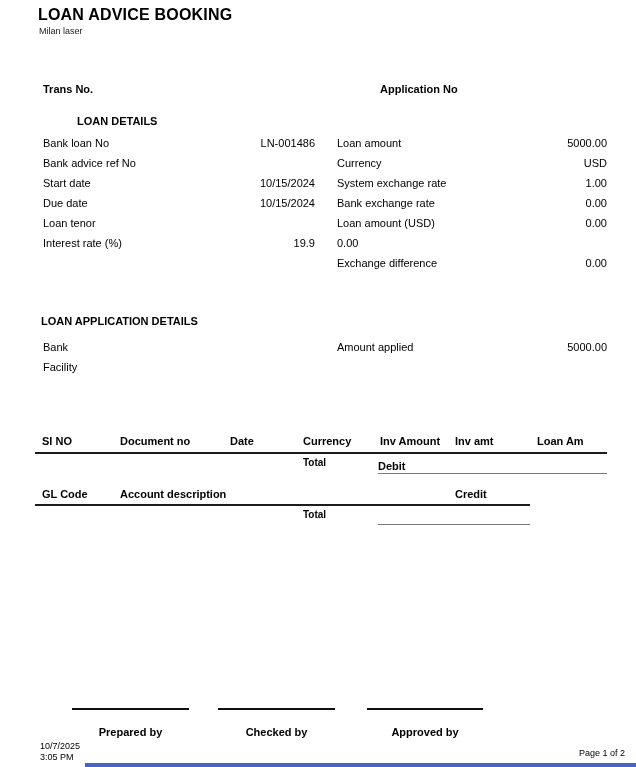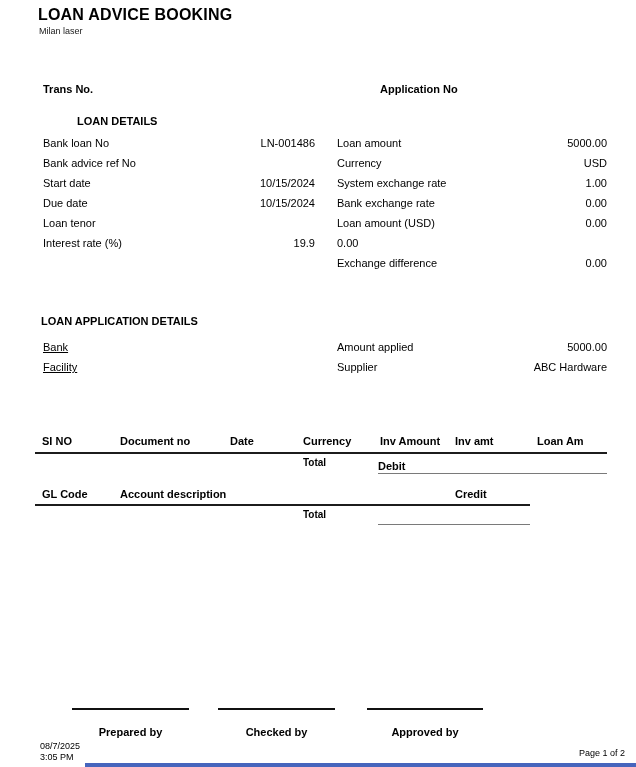--- a/index.html
+++ b/index.html
@@ -97,39 +97,35 @@
       <span class="val">0.00</span>
     </div>
     <div class="frow">
       <span class="lbl">Exchange difference</span>
       <span class="val">0.00</span>
     </div>
   </div>
 
   <div class="abs section-head" style="left:41px;top:315px;">LOAN APPLICATION DETAILS</div>
 
-  <div class="fieldcol" style="left:43px;top:338px;width:272px;text-decoration:underline;">
+  <div class="fieldcol" style="left:43px;top:338px;width:272px;">
     <div class="frow">
       <span class="lbl">Bank</span>
       <span class="val"></span>
     </div>
     <div class="frow">
       <span class="lbl">Facility</span>
       <span class="val"></span>
     </div>
   </div>
 
   <div class="fieldcol" style="left:337px;top:338px;width:270px;">
     <div class="frow">
       <span class="lbl">Amount applied</span>
       <span class="val">5000.00</span>
-    </div>
-    <div class="frow">
-      <span class="lbl">Supplier</span>
-      <span class="val">ABC Hardware</span>
     </div>
   </div>
 
   <div class="th-cell" style="left:42px;top:435px;">SI NO</div>
   <div class="th-cell" style="left:120px;top:435px;">Document no</div>
   <div class="th-cell" style="left:230px;top:435px;">Date</div>
   <div class="th-cell" style="left:303px;top:435px;">Currency</div>
   <div class="th-cell" style="left:380px;top:435px;">Inv Amount</div>
   <div class="th-cell" style="left:455px;top:435px;">Inv amt</div>
   <div class="th-cell" style="left:537px;top:435px;">Loan Am</div>
@@ -153,19 +149,19 @@
   </div>
   <div class="sig-block" style="left:218px;top:708px;width:117px;">
     <div class="sig-line"></div>
     <div class="sig-label">Checked by</div>
   </div>
   <div class="sig-block" style="left:367px;top:708px;width:116px;">
     <div class="sig-line"></div>
     <div class="sig-label">Approved by</div>
   </div>
 
-  <div class="abs footer-small" style="left:40px;top:741px;">08/7/2025</div>
+  <div class="abs footer-small" style="left:40px;top:741px;">10/7/2025</div>
   <div class="abs footer-small" style="left:40px;top:752px;">3:05 PM</div>
   <div class="abs footer-small" style="right:11px;top:748px;">Page 1 of 2</div>
 
   <div class="accent-bar" style="left: 85px; right: 0px; background: rgb(70, 101, 189);"></div>
 
 </div>
 
 </body></html>

